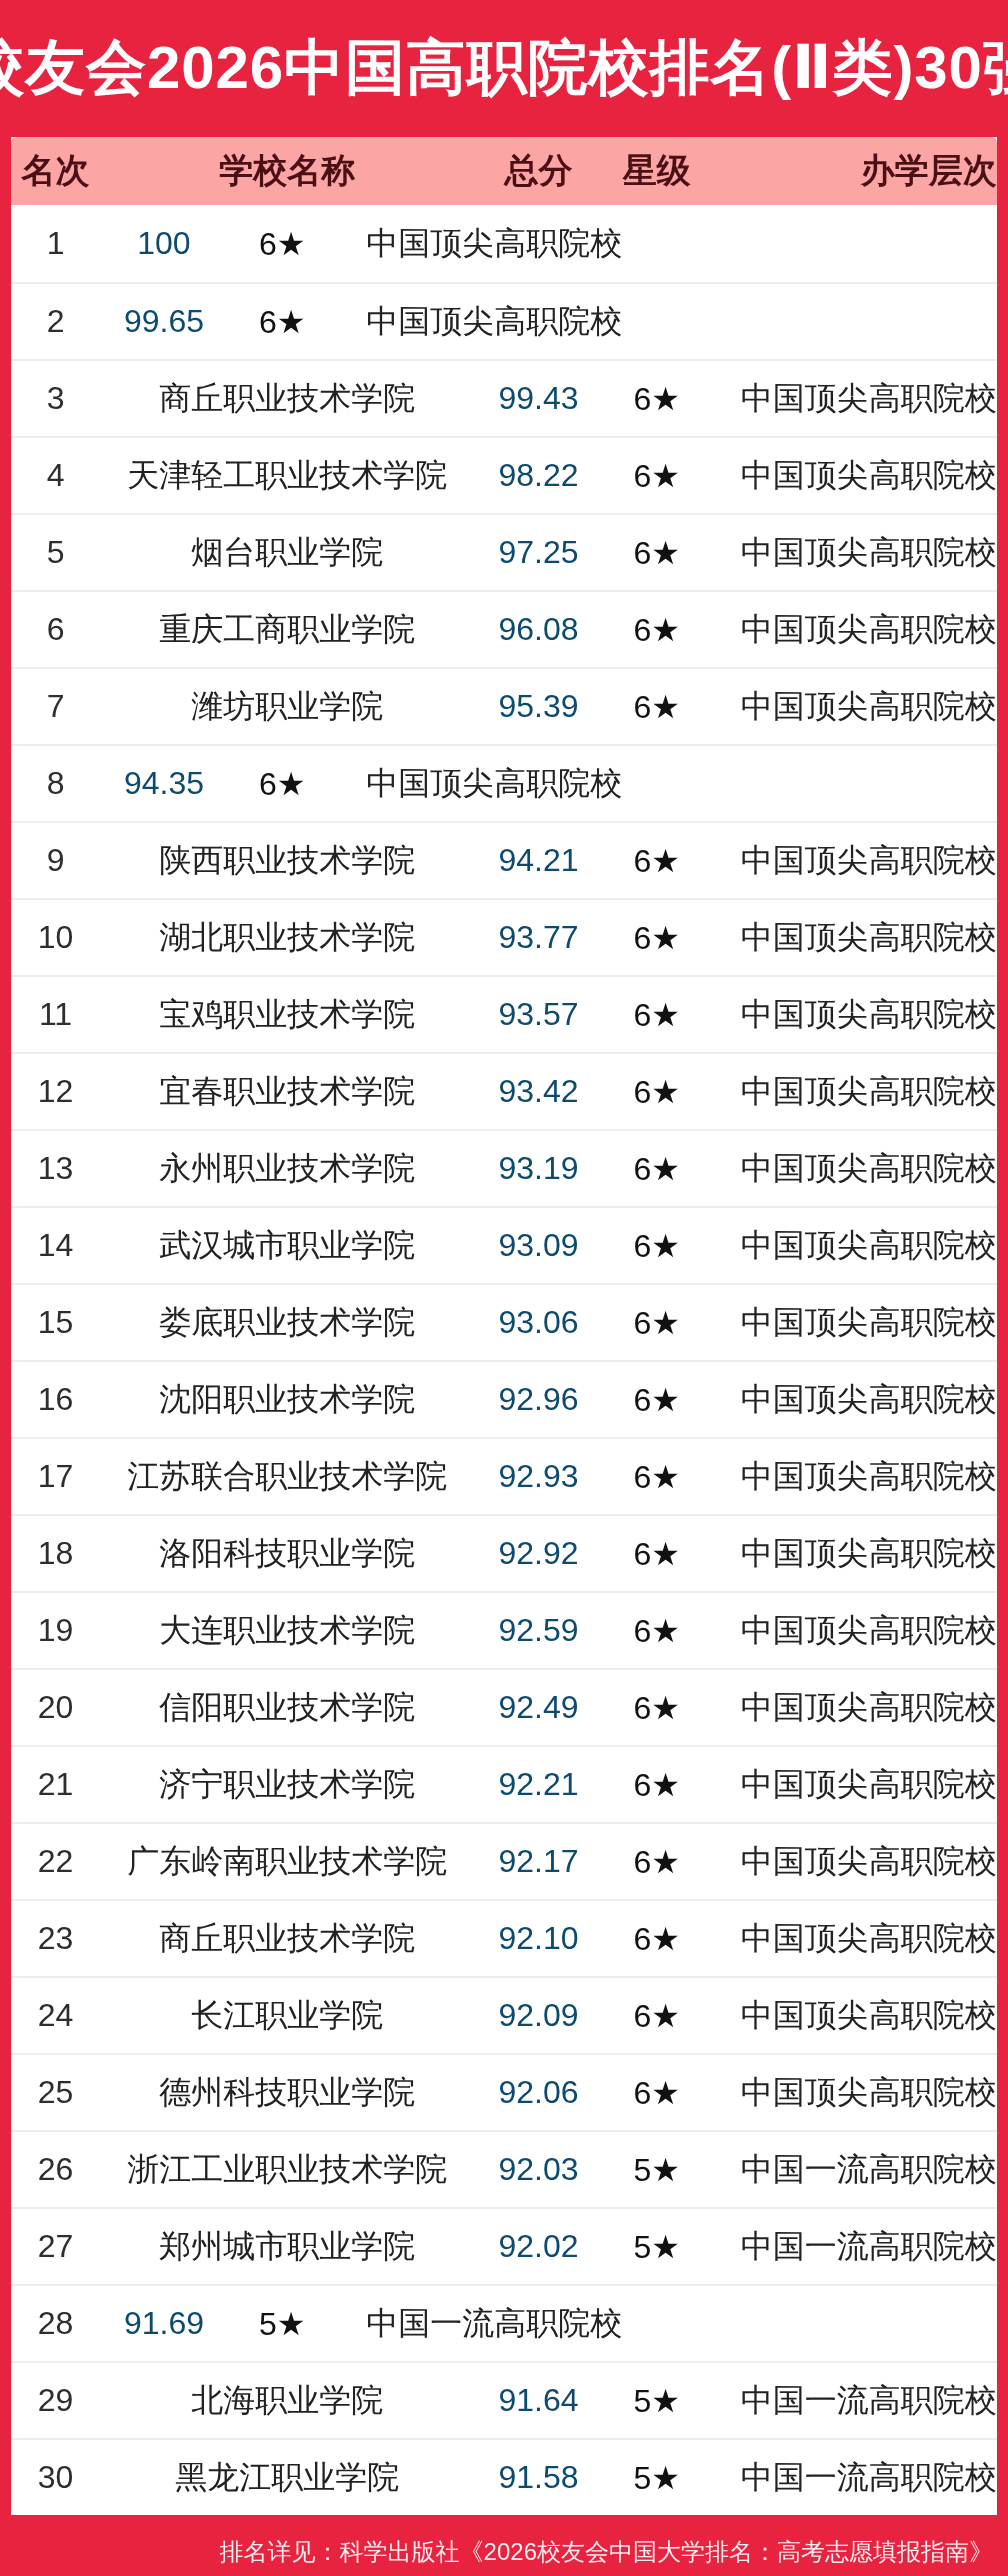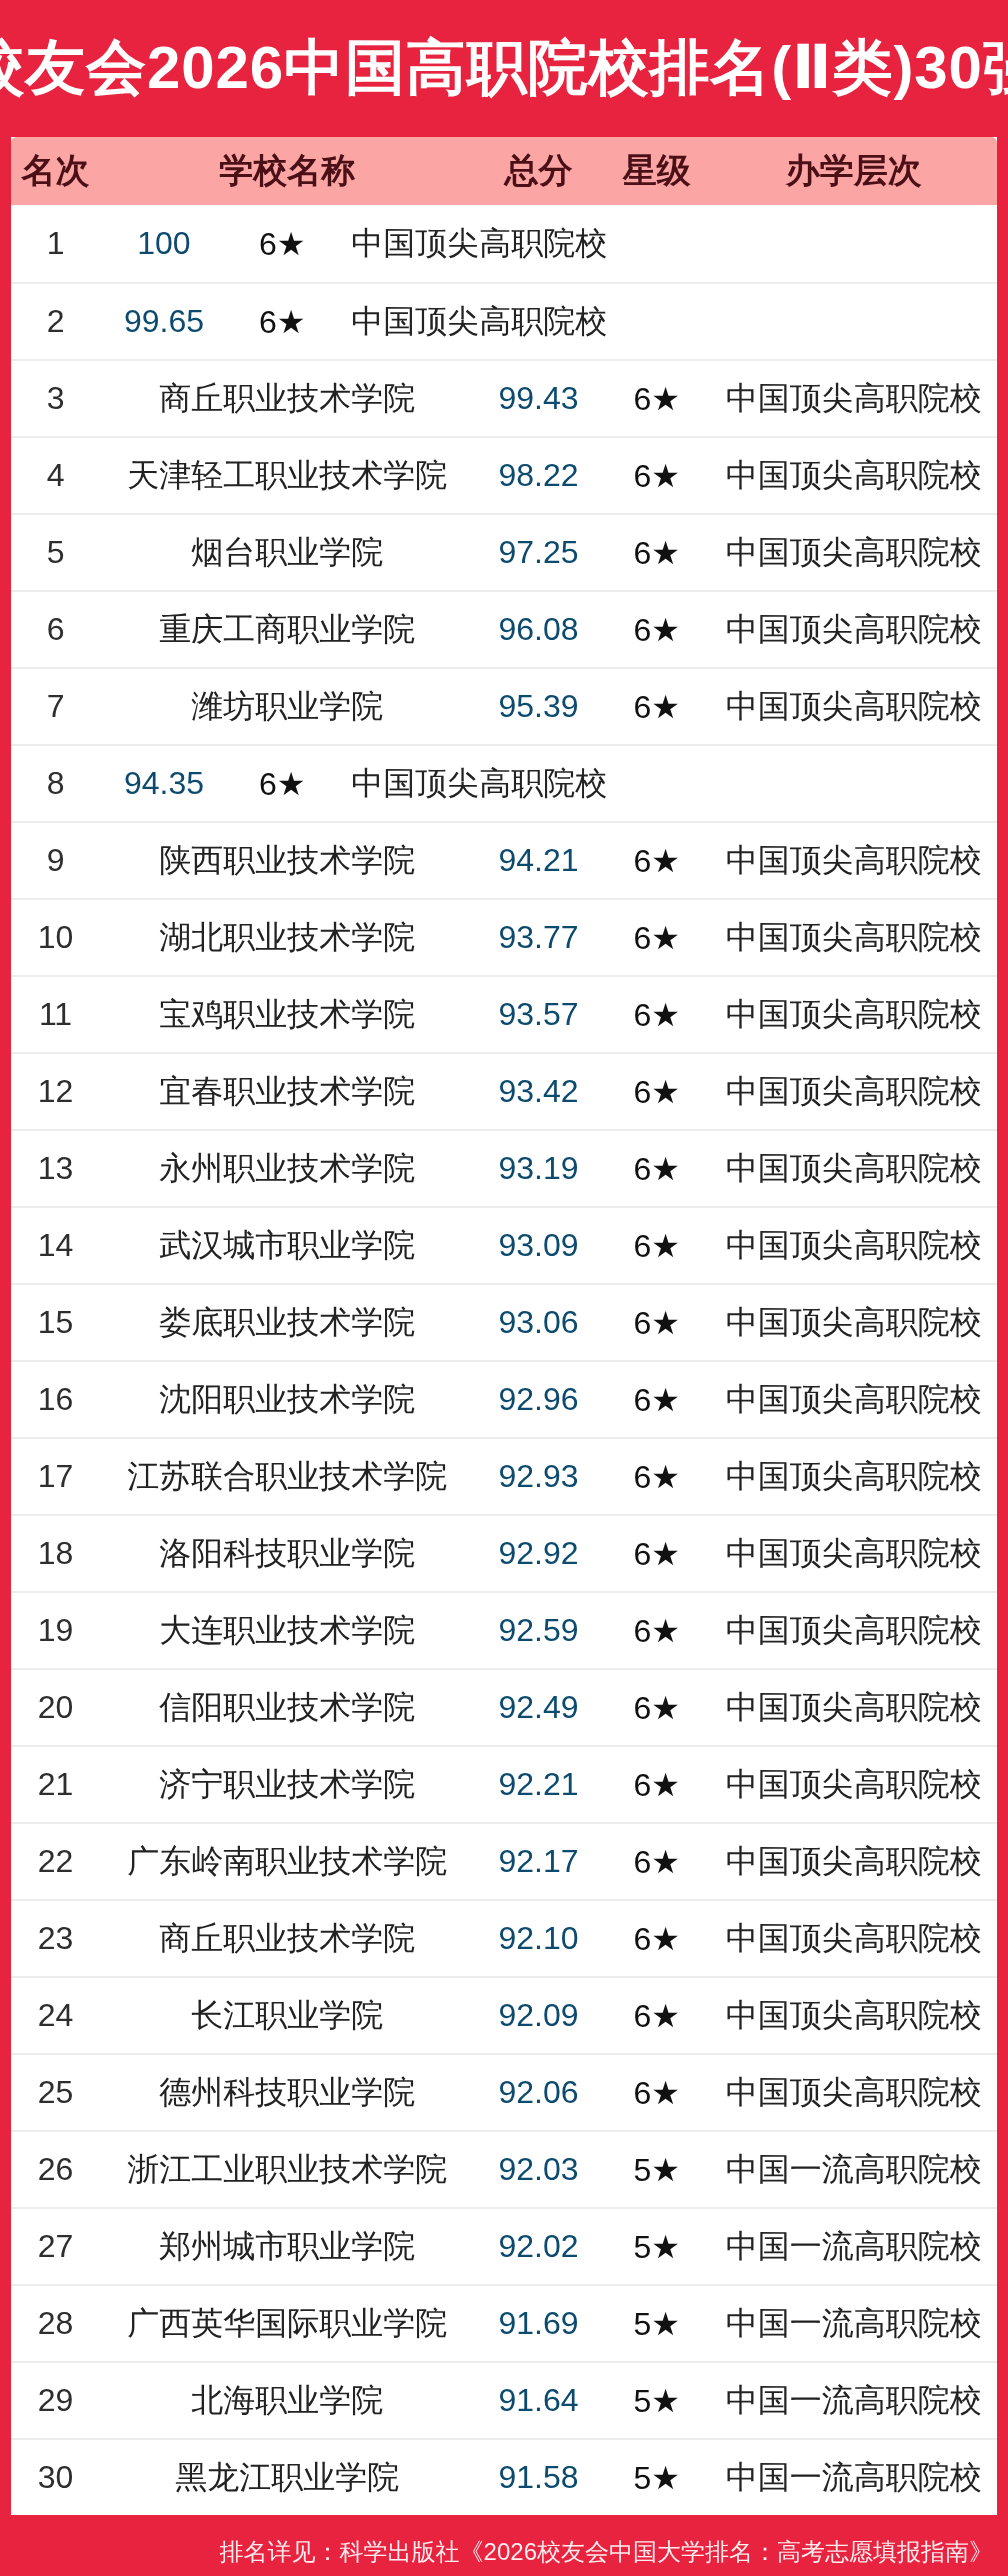--- a/index.html
+++ b/index.html
@@ -52,21 +52,21 @@
   .row + .row{border-top:2.8px solid #ededed;}
   .th,.td{
     text-align:center;
     white-space:nowrap;
     overflow:hidden;
   }
   .col-rank{width:9%;}
   .col-school{width:38%;}
   .col-score{width:13%;}
   .col-star{width:11%;}
-  .col-level{width:29%;}
+  .col-level{width:29%;text-align:right;}
   .td.col-rank{color:#2e2e2e;}
   .td.col-score{color:#0c4a6e;}
   .td.col-star{color:#111111;}
   
   .footer{
     height:74px;flex:0 0 74px;
     display:flex;align-items:center;justify-content:flex-end;
     padding-right:15px;box-sizing:border-box;
   }
   .footer-note{
@@ -303,21 +303,20 @@
   <div class="row">
     <div class="td col-rank">27</div>
     <div class="td col-school">郑州城市职业学院</div>
     <div class="td col-score">92.02</div>
     <div class="td col-star">5★</div>
     <div class="td col-level">中国一流高职院校</div>
   </div>
 
   <div class="row">
     <div class="td col-rank">28</div>
-    <div class="td col-school">广西英华国际职业学院</div>
     <div class="td col-score">91.69</div>
     <div class="td col-star">5★</div>
     <div class="td col-level">中国一流高职院校</div>
   </div>
 
   <div class="row">
     <div class="td col-rank">29</div>
     <div class="td col-school">北海职业学院</div>
     <div class="td col-score">91.64</div>
     <div class="td col-star">5★</div>

